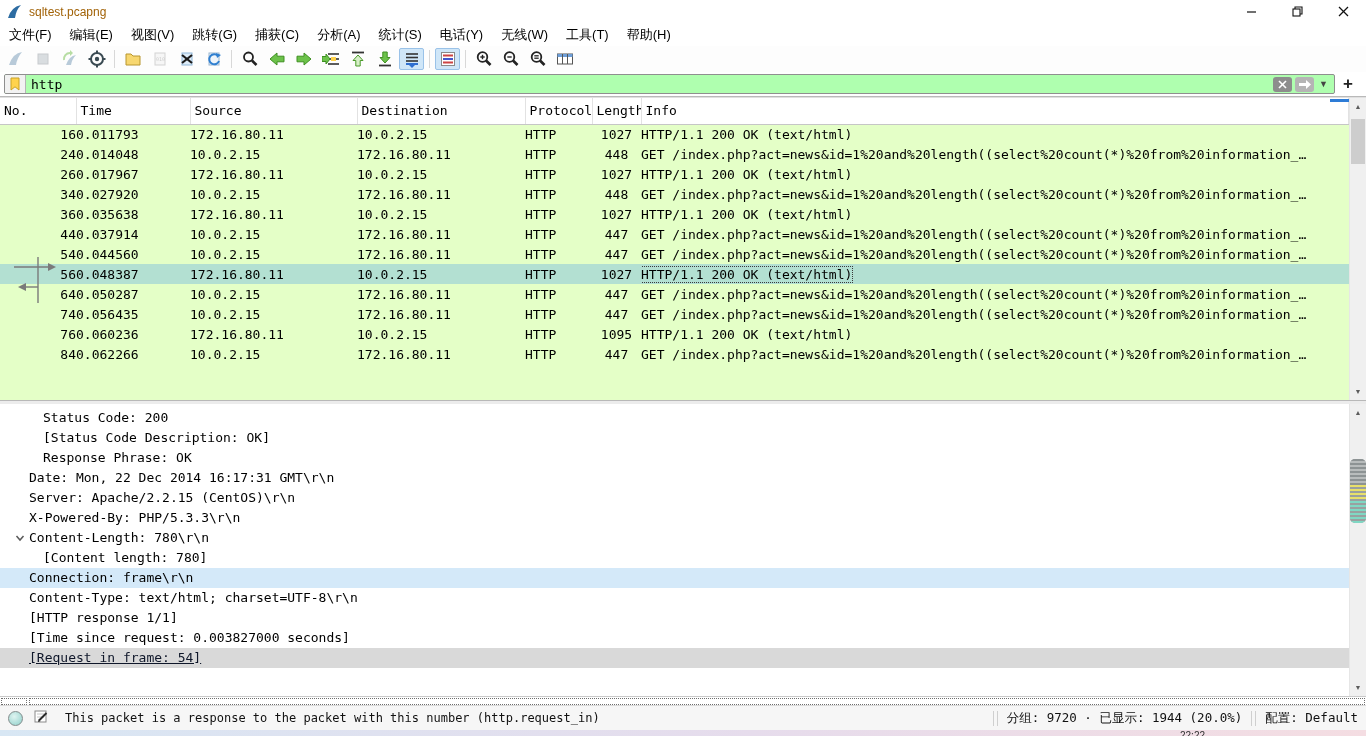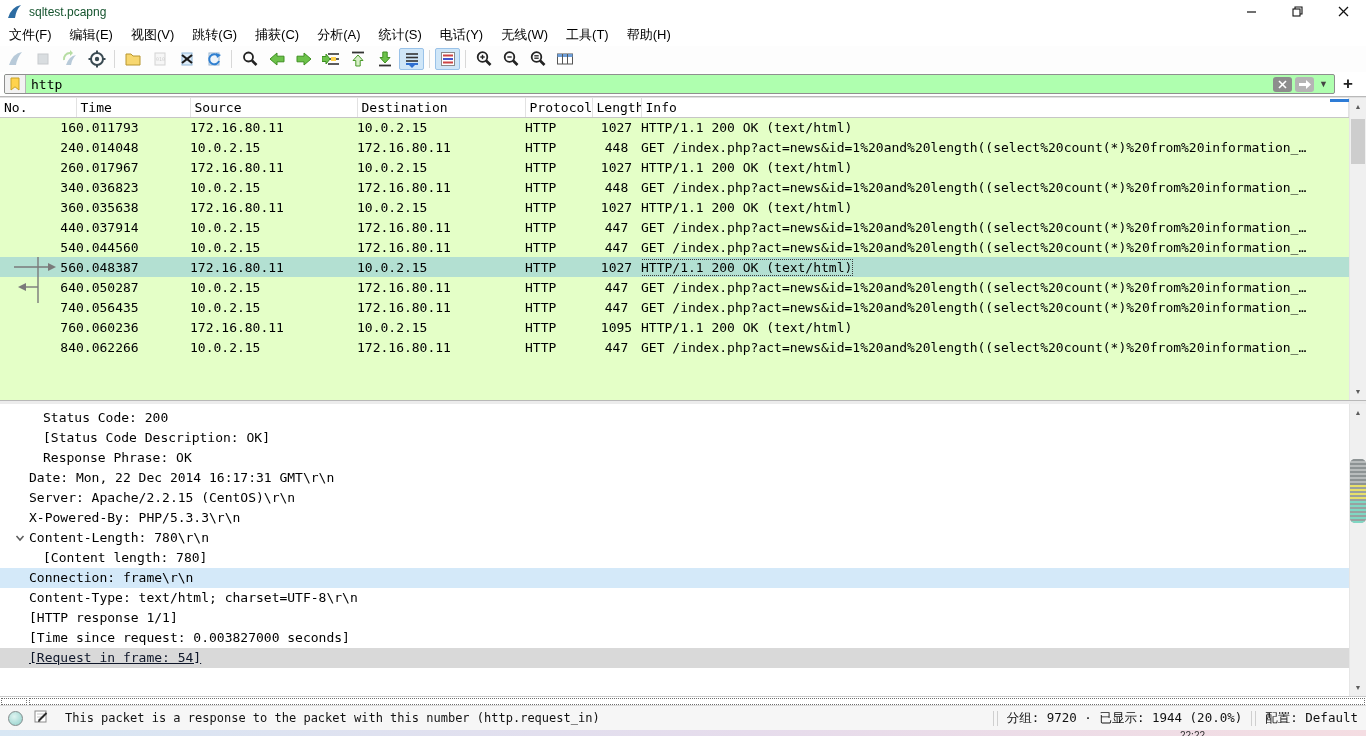--- a/index.html
+++ b/index.html
@@ -2,21 +2,21 @@
 <html><head>
 <meta charset="utf-8">
 <style>
   * { box-sizing: border-box; margin: 0; padding: 0; }
   html,body { width:1366px; height:736px; overflow:hidden; background:#fff;
     font-family:"Liberation Sans", sans-serif; }
   .window { position:absolute; inset:0; width:1366px; height:736px; background:#fff; }
 
   
   .titlebar { height:23px; display:flex; align-items:center; padding-left:7px; background:#fff; position:relative; }
-  .titlebar .title { font-size:12px; color:#14532d; margin-left:6px; }
+  .titlebar .title { font-size:12px; color:#a16207; margin-left:6px; }
   .win-controls { position:absolute; right:0; top:0; height:23px; display:flex; }
   .wc { width:46px; height:23px; display:flex; align-items:center; justify-content:center; }
 
   
   .menubar { height:23px; display:flex; align-items:center; background:#fff; }
   .menu-item { font-size:13px; padding:2px 9px; color:#000; white-space:nowrap; }
 
   
   .toolbar { height:26px; display:flex; align-items:center; background:#fdfdfd; padding-left:2px; }
   .tb { width:25px; height:22px; display:flex; align-items:center; justify-content:center;
@@ -36,21 +36,21 @@
   .fbtn.clear { background:#8d8d8d; }
   .fbtn.apply { background:#b5b5b5; }
   .fcaret { font-size:9px; color:#444; margin:0 6px 0 2px; }
   .plusbtn { width:26px; text-align:center; font-size:17px; font-weight:bold; color:#222; }
 
   
   .packet-area { position:relative; height:303px; background:#fff; border-top:1px solid #e0e0e0; }
   .table-wrap { position:absolute; left:0; top:0; right:17px; bottom:0; background:#e4ffc7; overflow:hidden; }
   table.plist { border-collapse:collapse; width:100%; table-layout:fixed;
      font-family:"DejaVu Sans Mono", monospace; font-size:13px; }
-  table.plist th { height:19px; font-weight:normal; text-align:left; background:#fff;
+  table.plist th { height:26px; font-weight:normal; text-align:left; background:#fff;
      border-right:1px solid #e2e2e2; border-bottom:1px solid #c6c6c6; padding:0 0 0 4px; overflow:hidden; white-space:nowrap; }
   table.plist td { height:20px; padding:0; overflow:hidden; white-space:nowrap; }
   tr.prow { background:#e4ffc7; }
   tr.prow.selected { background:#b3e0d2; }
   td.c-no { text-align:right; padding-right:10px; }
   td.c-time { padding-left:9px; }
   td.c-src, td.c-dst { padding-left:2px; }
   td.c-proto { padding-left:4px; }
   td.c-len { text-align:center; padding-right:6px; }
   td.c-info { padding-left:6px; }
@@ -364,21 +364,21 @@
               <td class="c-no">26</td>
               <td class="c-time">0.017967</td>
               <td class="c-src">172.16.80.11</td>
               <td class="c-dst">10.0.2.15</td>
               <td class="c-proto">HTTP</td>
               <td class="c-len">1027</td>
               <td class="c-info"><span class="itext">HTTP/1.1 200 OK  (text/html)</span></td>
             </tr>
             <tr class="prow">
               <td class="c-no">34</td>
-              <td class="c-time">0.036823</td>
+              <td class="c-time">0.027920</td>
               <td class="c-src">10.0.2.15</td>
               <td class="c-dst">172.16.80.11</td>
               <td class="c-proto">HTTP</td>
               <td class="c-len">448</td>
               <td class="c-info"><span class="itext">GET /index.php?act=news&amp;id=1%20and%20length((select%20count(*)%20from%20information_…</span></td>
             </tr>
             <tr class="prow">
               <td class="c-no">36</td>
               <td class="c-time">0.035638</td>
               <td class="c-src">172.16.80.11</td>

